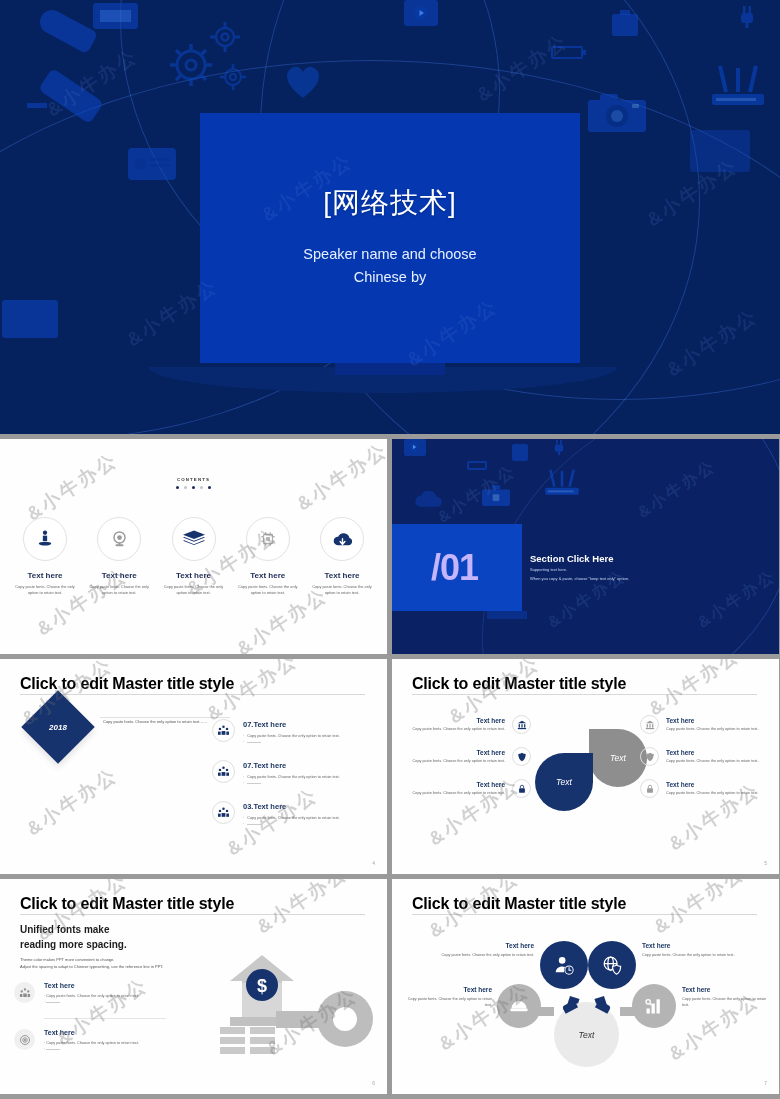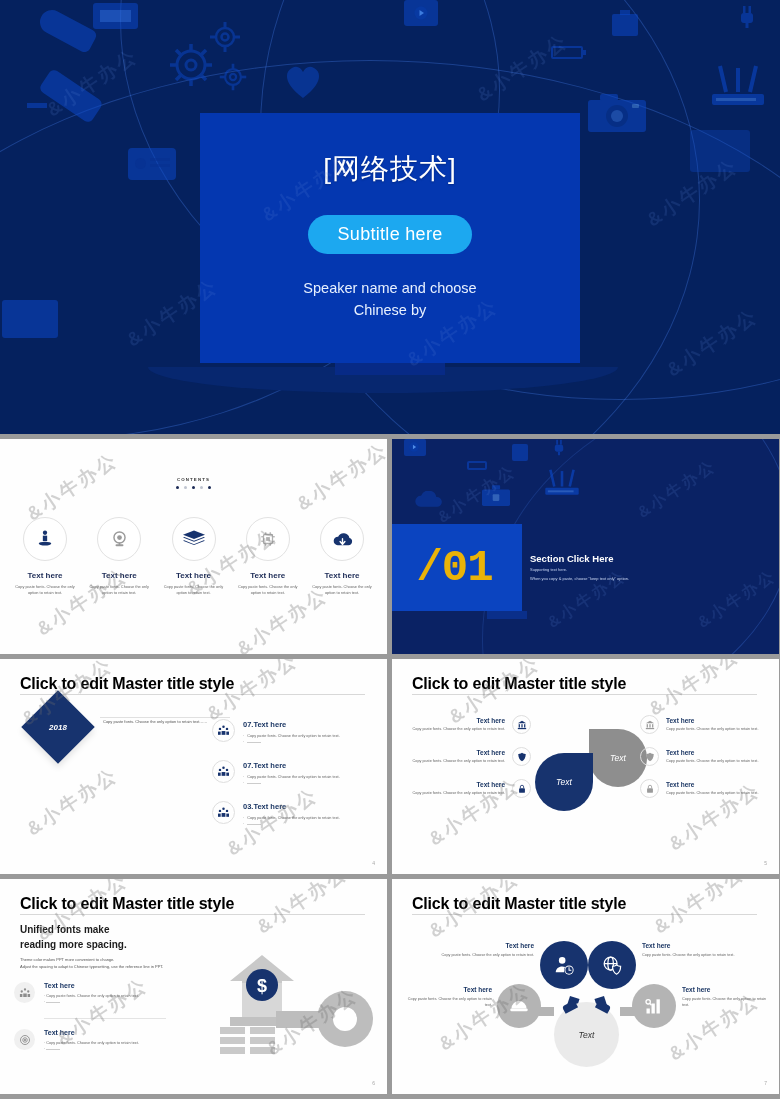--- a/index.html
+++ b/index.html
@@ -146,22 +146,22 @@
   
   .sec { background: #0a2264; }
   .sec-bg { position: absolute; inset: 0; overflow: hidden; }
   .sec-mon {
     position: absolute; left: -5px; top: 85px;
     width: 135px; height: 87px; background: #0b44c0;
     display: flex; align-items: center; justify-content: center;
   }
   .sec-neck { position: absolute; left: 95px; top: 172px; width: 40px; height: 8px; background: #0a2f8a; }
   .sec-num {
-    color: #eab308; font-size: 44px; font-weight: bold; letter-spacing: -1px;
-    font-family: Liberation Mono, monospace;
+    color: #c4b5fd; font-size: 36px; font-weight: bold; letter-spacing: -1px;
+    font-family: Liberation Sans, sans-serif;
   }
   .sec-h { position: absolute; left: 138px; top: 114px; color:#fff; font-size: 9.5px; font-weight: bold; }
   .sec-s1 { position: absolute; left: 138px; top: 128px; color:#c9d6f2; font-size: 4px; }
   .sec-s2 { position: absolute; left: 138px; top: 137px; color:#c9d6f2; font-size: 4px; }
 
   
   .diamond {
     position: absolute; left: 32px; top: 42px;
     width: 52px; height: 52px; background: #17336e;
     transform: rotate(45deg);
@@ -350,21 +350,20 @@
 
       <div class="deco" style="left:2px;top:300px;width:56px;height:38px;border-radius:3px;"></div>
       <div class="deco" style="left:690px;top:130px;width:60px;height:42px;border-radius:3px;opacity:.35;"></div>
     </div>
 
     <div class="mon-base"></div>
     <div class="mon-neck"></div>
     <div class="monitor">
       <div class="monitor-inner">
         <div class="hero-pre">[网络技术]</div>
-        <button class="hero-btn">Subtitle here</button>
         <div class="hero-speaker">
           <div>Speaker name and choose</div>
           <div>Chinese by</div>
         </div>
       </div>
     </div>
 
     <div class="wm dark">
       <span style="left:40px;top:70px;">&amp;小牛办公</span>
       <span style="left:255px;top:175px;">&amp;小牛办公</span>

